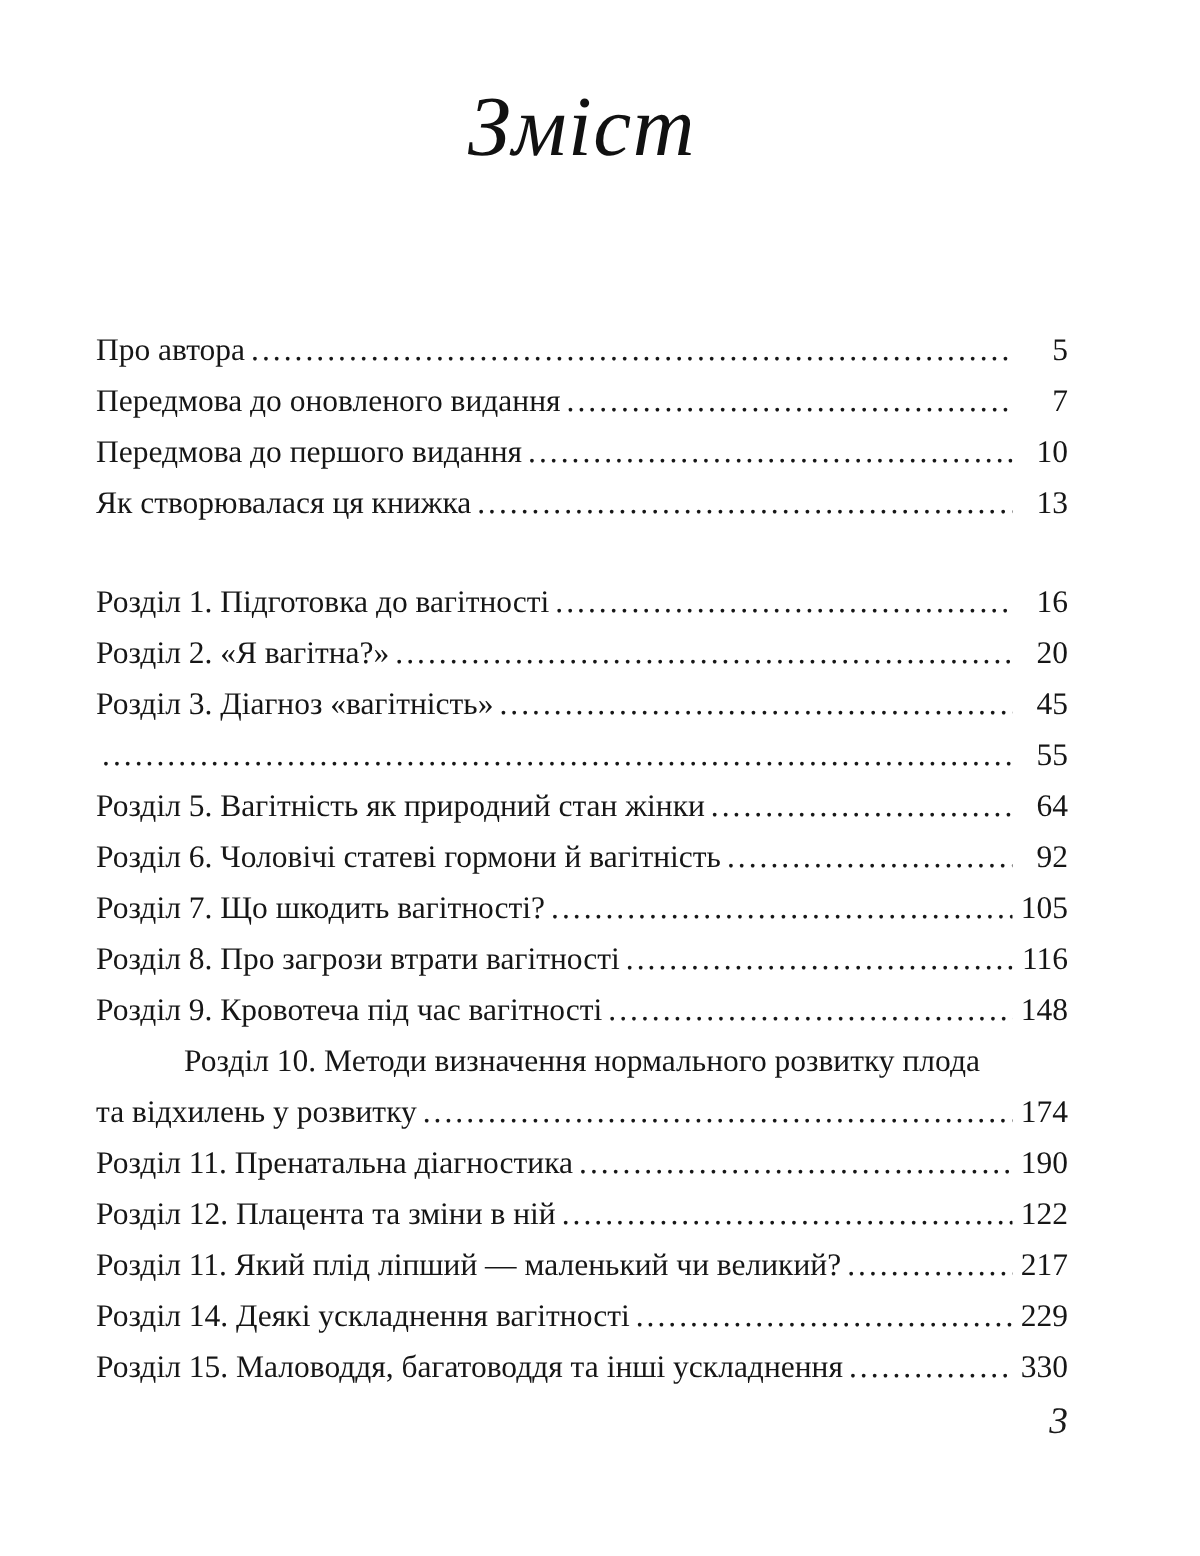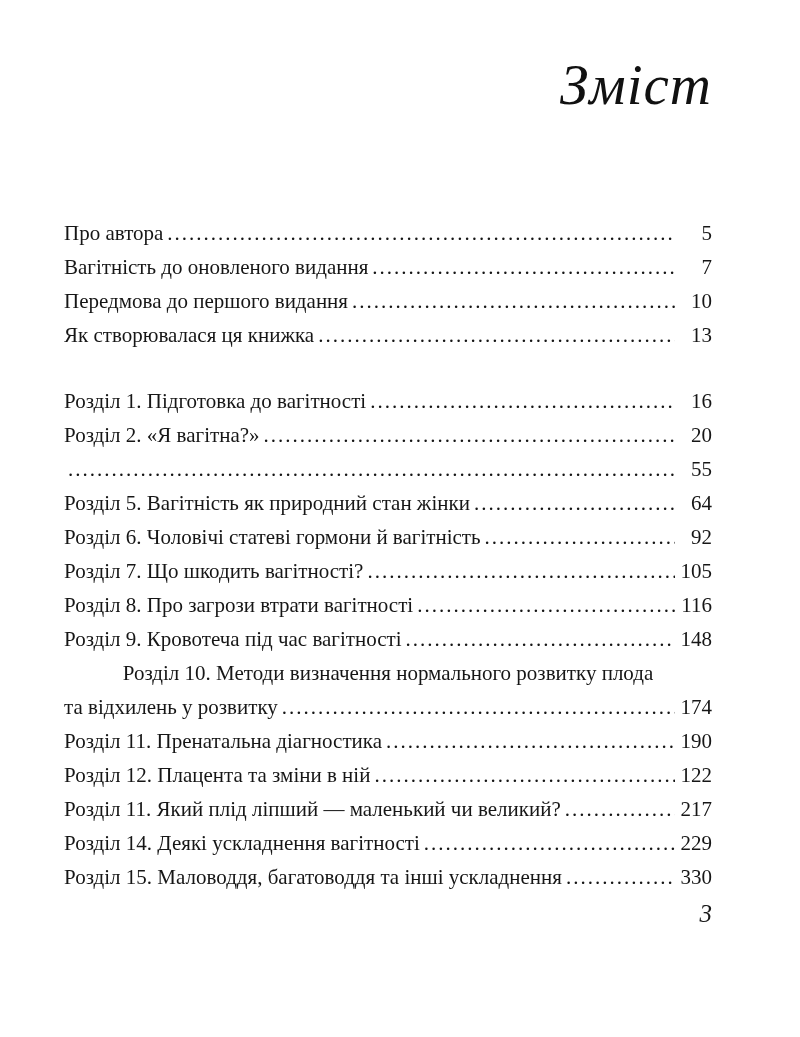--- a/index.html
+++ b/index.html
@@ -15,21 +15,21 @@
     overflow: hidden;
   }
   .page {
     box-sizing: border-box;
     width: 800px;
     height: 1037px;
     padding: 0 88px 0 64px;
   }
   .page-title {
     margin: 52px 0 0 0;
-    text-align: right;
+    text-align: center;
     font-style: italic;
     font-weight: 400;
     font-size: 57px;
     line-height: 66px;
     letter-spacing: 1px;
     color: #111111;
   }
   .toc {
     margin-top: 104px;
   }
@@ -86,21 +86,21 @@
     <div id="front-matter-list">
         <div class="toc-entry">
           <div class="toc-line">
             <span class="entry-text">Про автора</span>
             <span class="leader"></span>
             <span class="pagenum">5</span>
           </div>
         </div>
         <div class="toc-entry">
           <div class="toc-line">
-            <span class="entry-text">Вагітність до оновленого видання</span>
+            <span class="entry-text">Передмова до оновленого видання</span>
             <span class="leader"></span>
             <span class="pagenum">7</span>
           </div>
         </div>
         <div class="toc-entry">
           <div class="toc-line">
             <span class="entry-text">Передмова до першого видання</span>
             <span class="leader"></span>
             <span class="pagenum">10</span>
           </div>
@@ -123,20 +123,27 @@
         </div>
         <div class="toc-entry">
           <div class="toc-line">
             <span class="entry-text">Розділ 2. «Я вагітна?»</span>
             <span class="leader"></span>
             <span class="pagenum">20</span>
           </div>
         </div>
         <div class="toc-entry">
           <div class="toc-line">
+            <span class="entry-text">Розділ 3. Діагноз «вагітність»</span>
+            <span class="leader"></span>
+            <span class="pagenum">45</span>
+          </div>
+        </div>
+        <div class="toc-entry">
+          <div class="toc-line">
             <span class="leader"></span>
             <span class="pagenum">55</span>
           </div>
         </div>
         <div class="toc-entry">
           <div class="toc-line">
             <span class="entry-text">Розділ 5. Вагітність як природний стан жінки</span>
             <span class="leader"></span>
             <span class="pagenum">64</span>
           </div>

